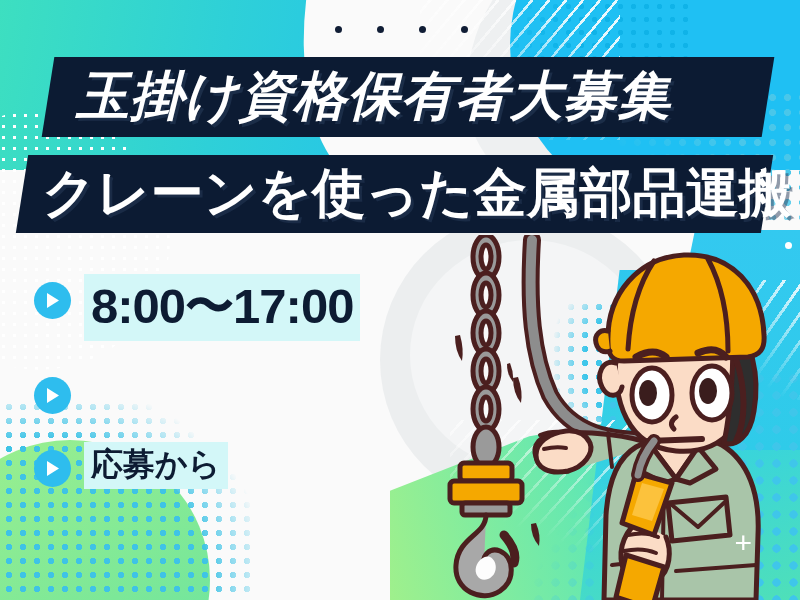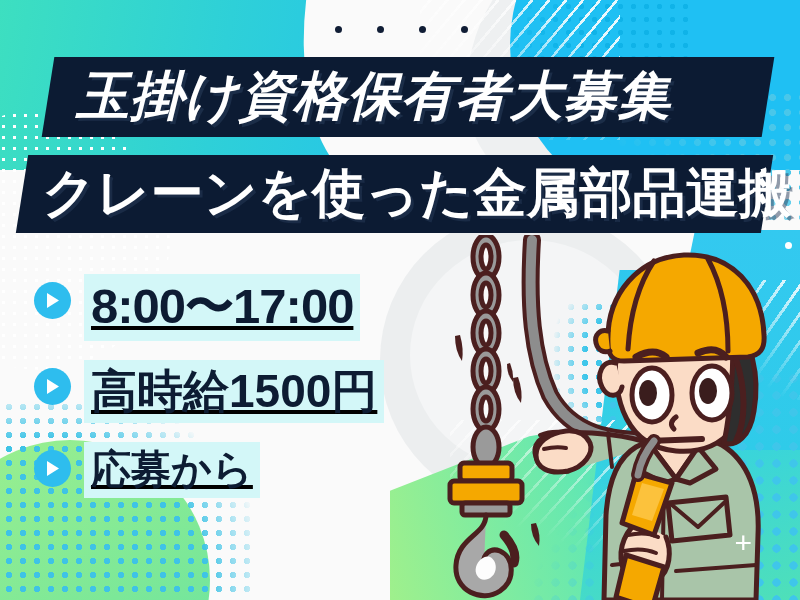--- a/index.html
+++ b/index.html
@@ -263,22 +263,21 @@
   
   .bullets {
     position: absolute;
     left: 34px; top: 274px;
     z-index: 9;
     width: 470px;
   }
   .bullet-row {
     display: flex;
     align-items: flex-start;
-    margin-bottom: 19px;
-    text-decoration: underline;
+    margin-bottom: 28px;
   }
   .bullet-icon {
     flex: 0 0 auto;
     width: 37px; height: 37px;
     border-radius: 50%;
     background: #2ebdee;
     display: flex;
     align-items: center;
     justify-content: center;
     margin-top: 8px;
@@ -293,21 +292,21 @@
   .bullet-text {
     background: #d3f7f8;
     color: #0d1c33;
     font-weight: 700;
     line-height: 1.18;
     padding: 4px 7px 5px 7px;
     white-space: nowrap;
   }
   .size-lg { font-size: 49px; letter-spacing: -1px; }
   .size-md { font-size: 46px; letter-spacing: 0px; }
-  .size-sm { font-size: 40px; letter-spacing: 0px; }
+  .size-sm { font-size: 32px; letter-spacing: 0px; }
 
   
   .illustration {
     position: absolute;
     left: 440px; top: 235px;
     width: 360px; height: 365px;
     z-index: 7;
   }
   .illustration svg { display: block; }
 
@@ -479,23 +478,20 @@
         <span class="bullet-text size-lg">8:00〜17:00</span>
       </span>
     </div>
 
     <div class="bullet-row">
       <span class="bullet-icon">
         <svg width="15" height="17" viewBox="0 0 15 17">
             <polygon points="2,1 14,8.5 2,16" fill="#ffffff"></polygon>
           </svg>
       </span>
-      <span class="bullet-text-wrap">
-        <span class="bullet-text size-md">高時給1500円</span>
-      </span>
     </div>
 
     <div class="bullet-row">
       <span class="bullet-icon">
         <svg width="15" height="17" viewBox="0 0 15 17">
             <polygon points="2,1 14,8.5 2,16" fill="#ffffff"></polygon>
           </svg>
       </span>
       <span class="bullet-text-wrap">
         <span class="bullet-text size-sm">応募から</span>

